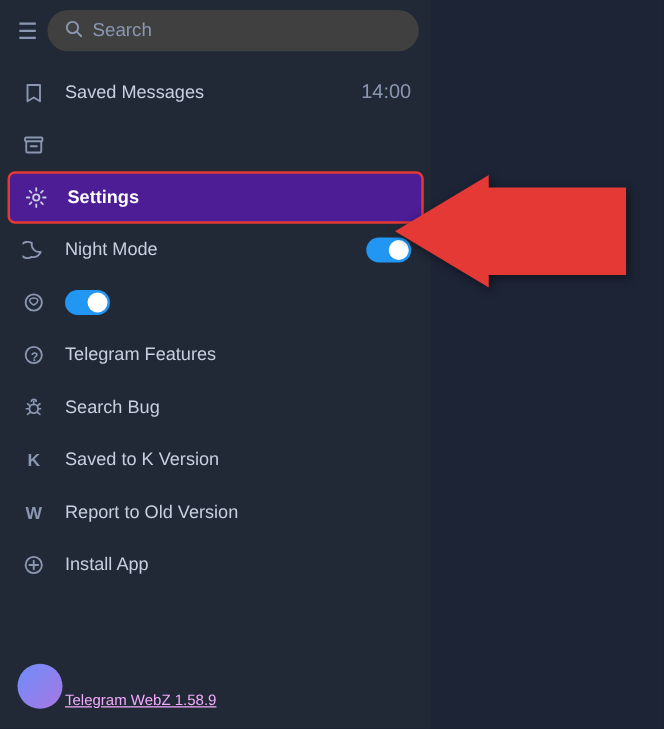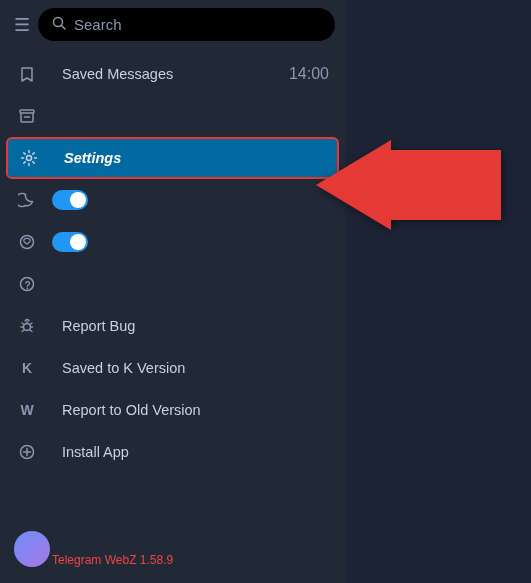--- a/index.html
+++ b/index.html
@@ -30,21 +30,21 @@
       height: 583px;
       background-color: #212836;
       z-index: 2;
       display: flex;
       flex-direction: column;
     }
 
     
     .search-bar {
       margin: 8px 10px;
-      background-color: #000000;
+      background-color: #404040;
       border-radius: 20px;
       display: flex;
       align-items: center;
       padding: 8px 14px;
       gap: 8px;
       flex-shrink: 0;
     }
 
     .search-icon-wrap {
       color: #8a97b0;
@@ -82,43 +82,41 @@
       padding: 10px 16px;
       gap: 14px;
       cursor: pointer;
       color: #c8d0e0;
       font-size: 14.5px;
       position: relative;
       border-radius: 0;
     }
 
     .menu-item.active {
-      background-color: #0369a1;
+      background-color: #4c1d95;
       border: 2px solid #e53935;
       border-radius: 6px;
       margin: 0 6px;
       padding: 8px 10px;
-      font-style: italic;
     }
 
     .menu-item-icon {
       width: 22px;
       height: 22px;
       display: flex;
       align-items: center;
       justify-content: center;
       color: #8a97b0;
       font-size: 16px;
       flex-shrink: 0;
     }
 
     .menu-item-label {
       flex: 1;
       font-weight: 500;
-      margin-left: 10px;
     }
 
     .menu-item.active .menu-item-label {
       color: #ffffff;
       font-weight: 600;
     }
 
     .menu-item-badge {
       font-size: 16px;
       color: #8a97b0;
@@ -144,22 +142,23 @@
       height: 16px;
       border-radius: 50%;
       background: white;
       top: 2px;
       right: 2px;
     }
 
     
     .version-text {
       padding: 10px 16px 16px 52px;
-      color: #ef4444;
+      color: #f0abfc;
       font-size: 12px;
+      text-decoration: underline;
     }
 
     
     .user-avatar {
       position: absolute;
       bottom: 16px;
       left: 14px;
       width: 36px;
       height: 36px;
       border-radius: 50%;
@@ -235,51 +234,53 @@
       </span>
       <span class="menu-item-label">Settings</span>
     </li>
 
     <li class="menu-item">
       <span class="menu-item-icon">
         <svg width="18" height="18" viewBox="0 0 18 18" fill="none">
           <path d="M14.5 10.5A6 6 0 017.5 3.5a6.5 6.5 0 100 11 6 6 0 007-4z" stroke="#8a97b0" stroke-width="1.5" stroke-linejoin="round"></path>
         </svg>
       </span>
+      <span class="menu-item-label">Night Mode</span>
       <div class="toggle on"></div>
     </li>
 
     <li class="menu-item">
       <span class="menu-item-icon">
         <svg width="18" height="18" viewBox="0 0 18 18" fill="none">
           <circle cx="9" cy="9" r="6.5" stroke="#8a97b0" stroke-width="1.5"></circle>
           <path d="M6 6.5c1-1.5 5-1.5 6 0s-1 3.5-3 4.5c-2-1-4-3-3-4.5z" stroke="#8a97b0" stroke-width="1.2"></path>
         </svg>
       </span>
       <div class="toggle on"></div>
     </li>
 
     <li class="menu-item">
       <span class="menu-item-icon">
         <svg width="18" height="18" viewBox="0 0 18 18" fill="none">
           <circle cx="9" cy="9" r="6.5" stroke="#8a97b0" stroke-width="1.5"></circle>
           <text x="6.5" y="13.5" fill="#8a97b0" font-size="10" font-weight="bold">?</text>
         </svg>
       </span>
+      <span class="menu-item-label">Telegram Features</span>
     </li>
 
     <li class="menu-item">
       <span class="menu-item-icon">
         <svg width="18" height="18" viewBox="0 0 18 18" fill="none">
           <circle cx="9" cy="10" r="3.5" stroke="#8a97b0" stroke-width="1.5"></circle>
           <path d="M9 6.5V4M6 7.5L4 6M12 7.5L14 6M5.5 10H3M14.5 10H12.5M6 13L4 14.5M12 13L14 14.5" stroke="#8a97b0" stroke-width="1.3" stroke-linecap="round"></path>
           <path d="M7 4.5c0-1.1.9-2 2-2s2 .9 2 2" stroke="#8a97b0" stroke-width="1.3"></path>
         </svg>
       </span>
-      <span class="menu-item-label">Report Bug</span>
+      <span class="menu-item-label">Search Bug</span>
     </li>
 
     <li class="menu-item">
       <span class="menu-item-icon" style="color:#8a97b0; font-size:14px; font-weight:bold;">K</span>
       <span class="menu-item-label">Saved to K Version</span>
     </li>
 
     <li class="menu-item">
       <span class="menu-item-icon" style="color:#8a97b0; font-size:14px; font-weight:bold;">W</span>
       <span class="menu-item-label">Report to Old Version</span>

